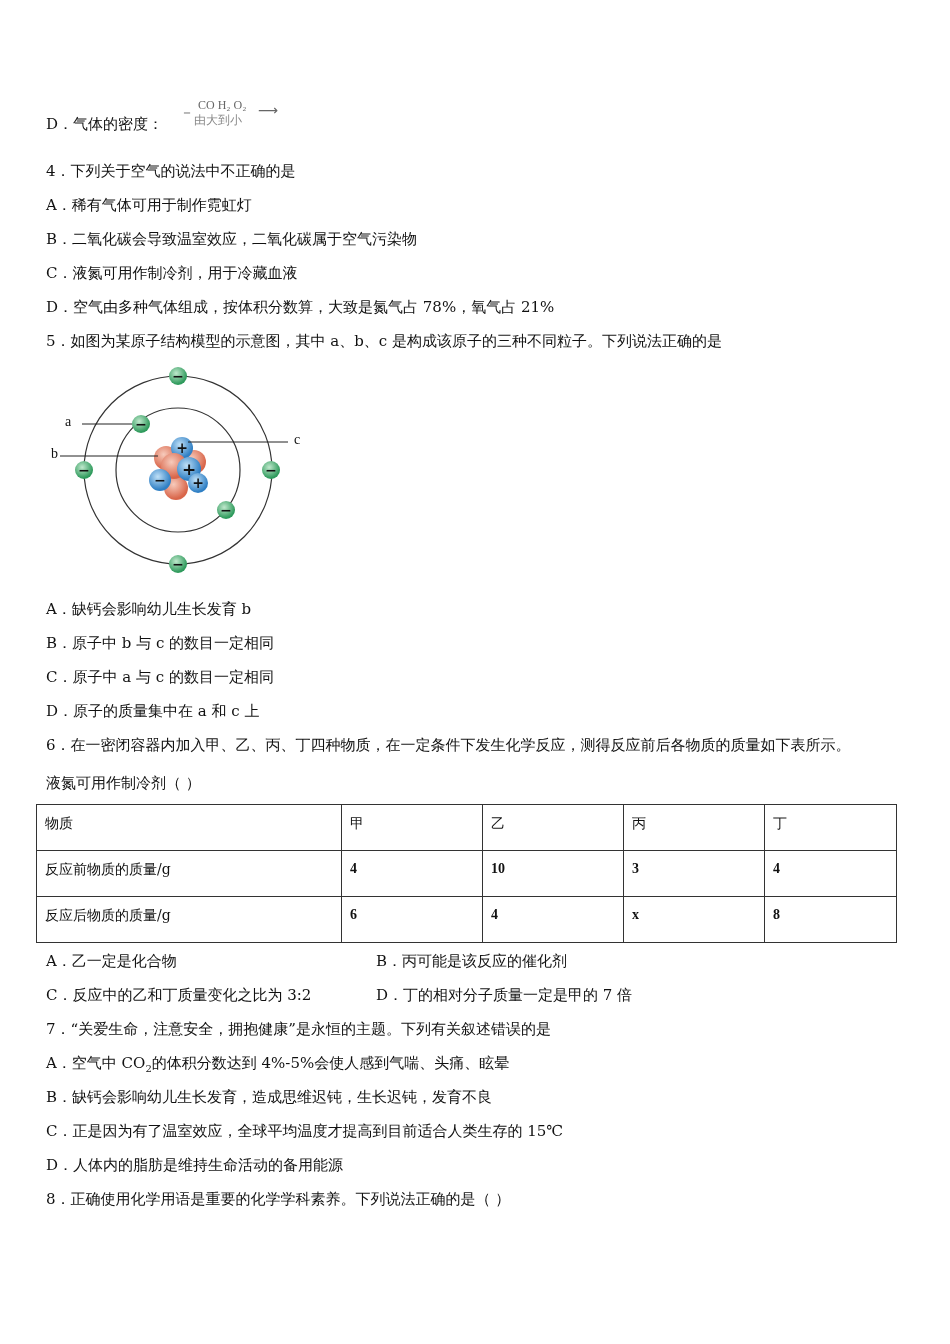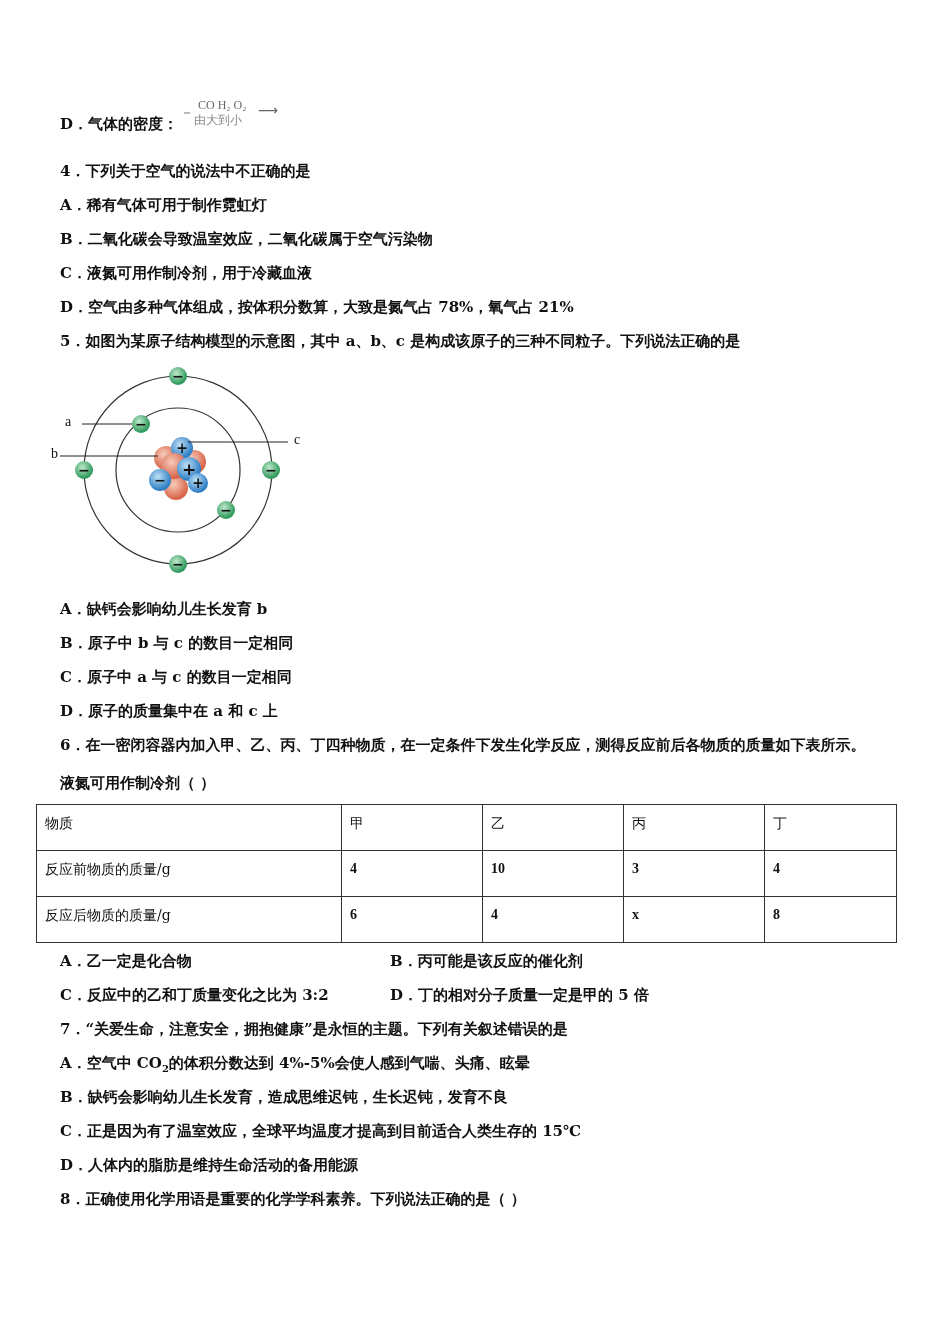--- a/index.html
+++ b/index.html
@@ -1,18 +1,18 @@
 <!DOCTYPE html>
 <html><head>
 <meta charset="utf-8">
 <style>
   html, body { margin: 0; padding: 0; background: #ffffff; }
   body { width: 950px; height: 1344px; position: relative; overflow: hidden;
          font-family: "DejaVu Serif", "Liberation Serif", serif; color: #111; }
-  .line { position: absolute; left: 46px; font-size: 15px; font-weight: bold; white-space: nowrap; line-height: 20px; margin-left: 14px; }
+  .line { position: absolute; left: 46px; font-size: 15px; font-weight: normal; white-space: nowrap; line-height: 20px; }
   .arrow-expr { position: absolute; left: 180px; top: 98px; width: 110px; height: 36px; font-family: "Liberation Serif", serif; }
   .arrow-expr .top { position: absolute; left: 18px; top: 0; font-size: 12px; color: #666; }
   .arrow-expr .bot { position: absolute; left: 14px; top: 14px; font-size: 12px; color: #888; }
   .arrow-expr .dash { position: absolute; left: 0; top: 6px; font-size: 14px; color: #666; }
   .arrow-expr .arr { position: absolute; left: 78px; top: 4px; font-size: 14px; color: #666; }
   table.qtable { position: absolute; left: 36px; top: 804px; width: 861px; border-collapse: collapse; font-size: 14px; }
   table.qtable td { border: 1px solid #333; height: 46px; padding: 0 8px; vertical-align: top; padding-top: 10px; box-sizing: border-box; }
   table.qtable td.num { font-weight: bold; font-family: "Liberation Serif", serif; }
   .diagram { position: absolute; left: 48px; top: 362px; width: 260px; height: 215px; }
   .sub { font-size: 10px; vertical-align: sub; }
@@ -122,21 +122,21 @@
     <td class="num">4</td>
     <td class="num">x</td>
     <td class="num">8</td>
   </tr>
 </tbody>
   </table>
 
 <div class="line" style="top:951px;">A．乙一定是化合物</div>
 <div class="line" style="top:951px; left:376px;">B．丙可能是该反应的催化剂</div>
 <div class="line" style="top:985px;">C．反应中的乙和丁质量变化之比为 3:2</div>
-<div class="line" style="top:985px; left:376px;">D．丁的相对分子质量一定是甲的 5 倍</div>
+<div class="line" style="top:985px; left:376px;">D．丁的相对分子质量一定是甲的 7 倍</div>
 
 <div class="line" style="top:1019px;">7．“关爱生命，注意安全，拥抱健康”是永恒的主题。下列有关叙述错误的是</div>
 <div class="line" style="top:1053px;"><span>A．空气中 CO</span><span class="sub">2</span><span>的体积分数达到 4%-5%会使人感到气喘、头痛、眩晕</span></div>
 <div class="line" style="top:1087px;">B．缺钙会影响幼儿生长发育，造成思维迟钝，生长迟钝，发育不良</div>
 <div class="line" style="top:1121px;">C．正是因为有了温室效应，全球平均温度才提高到目前适合人类生存的 15℃</div>
 <div class="line" style="top:1155px;">D．人体内的脂肪是维持生命活动的备用能源</div>
 
 <div class="line" style="top:1189px;">8．正确使用化学用语是重要的化学学科素养。下列说法正确的是（      ）</div>
 
 </body></html>

